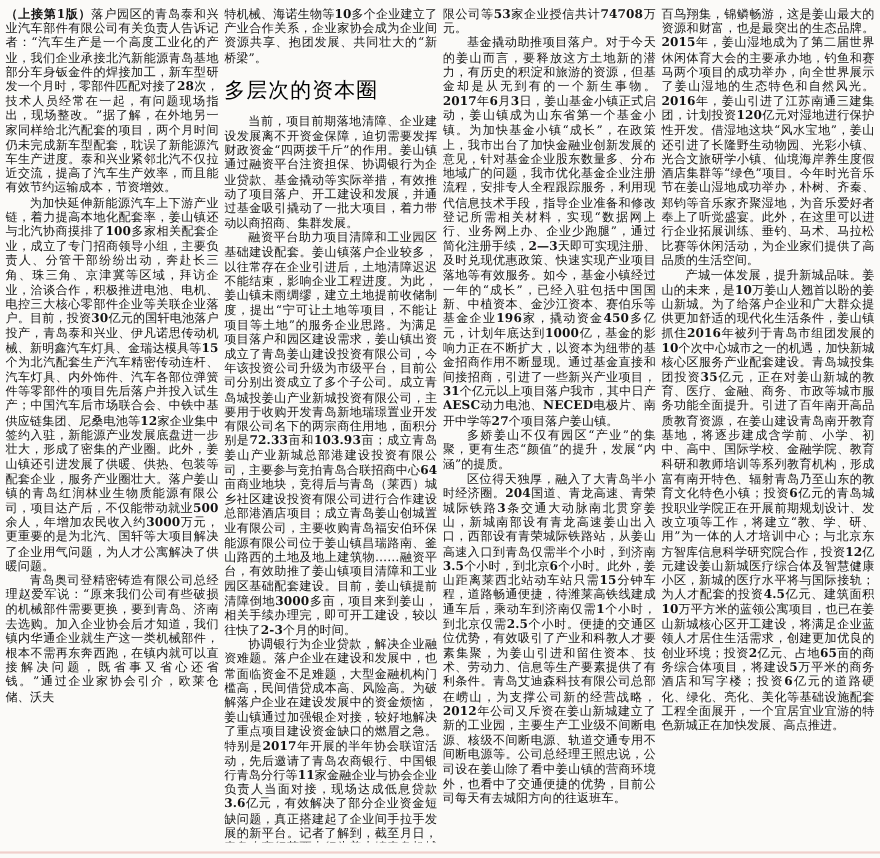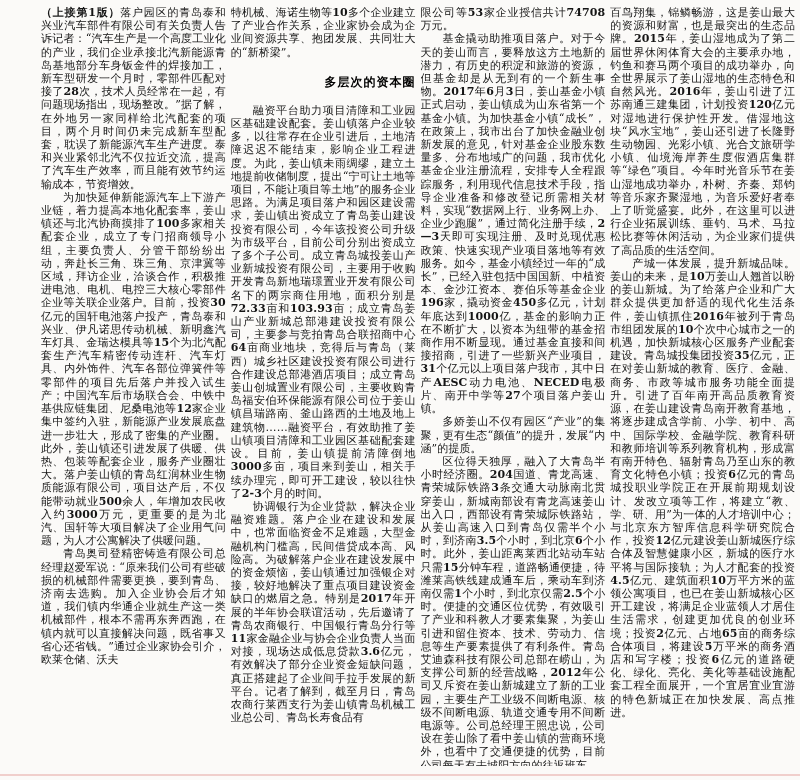--- a/index.html
+++ b/index.html
@@ -11,43 +11,42 @@
     box-sizing:border-box;
     font-family:"DejaVu Serif","Liberation Serif",serif;
     color:#151515;
   }
   .cols{
     display:flex;
     gap:5px;
     padding:6px 5px 14px 5px;
     height:100%;
     box-sizing:border-box;
-    margin-left:36px;
   }
   .col{
     flex:1 1 0;
     overflow:hidden;
   }
   .para{
     margin:0;
     font-size:11px;
     line-height:13.2px;
     text-align:justify;
     letter-spacing:0.1px;
   }
   .para.indent{text-indent:2em;}
   .lead{font-weight:bold;}
   .para b{font-family:"DejaVu Serif","Liberation Serif",serif;}
   .headline{
     margin:13px 0 12px 0;
     font-family:"DejaVu Sans","Liberation Sans",sans-serif;
-    font-weight:bold;
-    font-size:12px;
+    font-weight:normal;
+    font-size:19px;
     line-height:20px;
-    text-align:right;
+    text-align:left;
     color:#000;
     letter-spacing:1px;
   }
   .bottom-rule{
     position:absolute;
     left:0;right:0;bottom:4px;
     height:2px;
   }
 </style>
 </head>
@@ -58,20 +57,21 @@
 
     <div class="col">
       <p class="para"><span class="lead numbold">（上接第<b>1</b>版）</span><span class="numbold">落户园区的青岛泰和兴业汽车部件有限公司有关负责人告诉记者：“汽车生产是一个高度工业化的产业，我们企业承接北汽新能源青岛基地部分车身钣金件的焊接加工，新车型研发一个月时，零部件匹配对接了<b>28</b>次，技术人员经常在一起，有问题现场指出，现场整改。”据了解，在外地另一家同样给北汽配套的项目，两个月时间仍未完成新车型配套，耽误了新能源汽车生产进度。泰和兴业紧邻北汽不仅拉近交流，提高了汽车生产效率，而且能有效节约运输成本，节资增效。</span></p>
       <p class="para indent numbold">为加快延伸新能源汽车上下游产业链，着力提高本地化配套率，姜山镇还与北汽协商摸排了<b>100</b>多家相关配套企业，成立了专门招商领导小组，主要负责人、分管干部纷纷出动，奔赴长三角、珠三角、京津冀等区域，拜访企业，洽谈合作，积极推进电池、电机、电控三大核心零部件企业等关联企业落户。目前，投资<b>30</b>亿元的国轩电池落户投产，青岛泰和兴业、伊凡诺思传动机械、新明鑫汽车灯具、金瑞达模具等<b>15</b>个为北汽配套生产汽车精密传动连杆、汽车灯具、内外饰件、汽车各部位弹簧件等零部件的项目先后落户并投入试生产；中国汽车后市场联合会、中铁中基供应链集团、尼桑电池等<b>12</b>家企业集中签约入驻，新能源产业发展底盘进一步壮大，形成了密集的产业圈。此外，姜山镇还引进发展了供暖、供热、包装等配套企业，服务产业圈壮大。落户姜山镇的青岛红润林业生物质能源有限公司，项目达产后，不仅能带动就业<b>500</b>余人，年增加农民收入约<b>3000</b>万元，更重要的是为北汽、国轩等大项目解决了企业用气问题，为人才公寓解决了供暖问题。</p>
       <p class="para indent numbold">青岛奥司登精密铸造有限公司总经理赵爱军说：“原来我们公司有些破损的机械部件需要更换，要到青岛、济南去选购。加入企业协会后才知道，我们镇内华通企业就生产这一类机械部件，根本不需再东奔西跑，在镇内就可以直接解决问题，既省事又省心还省钱。”通过企业家协会引介，欧莱仓储、沃夫</p>
     </div>
 
     <div class="col">
       <p class="para numbold">特机械、海诺生物等<b>10</b>多个企业建立了产业合作关系，企业家协会成为企业间资源共享、抱团发展、共同壮大的“新桥梁”。</p>
       <h2 class="headline">多层次的资本圈</h2>
+      <p class="para indent numbold">当前，项目前期落地清障、企业建设发展离不开资金保障，迫切需要发挥财政资金“四两拨千斤”的作用。姜山镇通过融资平台注资担保、协调银行为企业贷款、基金撬动等实际举措，有效推动了项目落户、开工建设和发展，并通过基金吸引撬动了一批大项目，着力带动以商招商、集群发展。</p>
       <p class="para indent numbold">融资平台助力项目清障和工业园区基础建设配套。姜山镇落户企业较多，以往常存在企业引进后，土地清障迟迟不能结束，影响企业工程进度。为此，姜山镇未雨绸缪，建立土地提前收储制度，提出“宁可让土地等项目，不能让项目等土地”的服务企业思路。为满足项目落户和园区建设需求，姜山镇出资成立了青岛姜山建设投资有限公司，今年该投资公司升级为市级平台，目前公司分别出资成立了多个子公司。成立青岛城投姜山产业新城投资有限公司，主要用于收购开发青岛新地瑞璟置业开发有限公司名下的两宗商住用地，面积分别是<b>72.33</b>亩和<b>103.93</b>亩；成立青岛姜山产业新城总部港建设投资有限公司，主要参与竞拍青岛合联招商中心<b>64</b>亩商业地块，竞得后与青岛（莱西）城乡社区建设投资有限公司进行合作建设总部港酒店项目；成立青岛姜山创城置业有限公司，主要收购青岛福安伯环保能源有限公司位于姜山镇昌瑞路南、釜山路西的土地及地上建筑物……融资平台，有效助推了姜山镇项目清障和工业园区基础配套建设。目前，姜山镇提前清障倒地<b>3000</b>多亩，项目来到姜山，相关手续办理完，即可开工建设，较以往快了<b>2-3</b>个月的时间。</p>
       <p class="para indent numbold">协调银行为企业贷款，解决企业融资难题。落户企业在建设和发展中，也常面临资金不足难题，大型金融机构门槛高，民间借贷成本高、风险高。为破解落户企业在建设发展中的资金烦恼，姜山镇通过加强银企对接，较好地解决了重点项目建设资金缺口的燃眉之急。特别是<b>2017</b>年开展的半年协会联谊活动，先后邀请了青岛农商银行、中国银行青岛分行等<b>11</b>家金融企业与协会企业负责人当面对接，现场达成低息贷款<b>3.6</b>亿元，有效解决了部分企业资金短缺问题，真正搭建起了企业间手拉手发展的新平台。记者了解到，截至月日，青岛农商行莱西支行为姜山镇青岛机械工业总公司、青岛长寿食品有</p>
     </div>
 
     <div class="col">
       <p class="para numbold">限公司等<b>53</b>家企业授信共计<b>74708</b>万元。</p>
       <p class="para indent numbold">基金撬动助推项目落户。对于今天的姜山而言，要释放这方土地新的潜力，有历史的积淀和旅游的资源，但基金却是从无到有的一个新生事物。<b>2017</b>年<b>6</b>月<b>3</b>日，姜山基金小镇正式启动，姜山镇成为山东省第一个基金小镇。为加快基金小镇“成长”，在政策上，我市出台了加快金融业创新发展的意见，针对基金企业股东数量多、分布地域广的问题，我市优化基金企业注册流程，安排专人全程跟踪服务，利用现代信息技术手段，指导企业准备和修改登记所需相关材料，实现“数据网上行、业务网上办、企业少跑腿”，通过简化注册手续，<b>2—3</b>天即可实现注册、及时兑现优惠政策、快速实现产业项目落地等有效服务。如今，基金小镇经过一年的“成长”，已经入驻包括中国国新、中植资本、金沙江资本、赛伯乐等基金企业<b>196</b>家，撬动资金<b>450</b>多亿元，计划年底达到<b>1000</b>亿，基金的影响力正在不断扩大，以资本为纽带的基金招商作用不断显现。通过基金直接和间接招商，引进了一些新兴产业项目，<b>31</b>个亿元以上项目落户我市，其中日产<b>AESC</b>动力电池、<b>NECED</b>电极片、南开中学等<b>27</b>个项目落户姜山镇。</p>
       <p class="para indent numbold">多娇姜山不仅有园区“产业”的集聚，更有生态“颜值”的提升，发展“内涵”的提质。</p>
       <p class="para indent numbold">区位得天独厚，融入了大青岛半小时经济圈。<b>204</b>国道、青龙高速、青荣城际铁路<b>3</b>条交通大动脉南北贯穿姜山，新城南部设有青龙高速姜山出入口，西部设有青荣城际铁路站，从姜山高速入口到青岛仅需半个小时，到济南<b>3.5</b>个小时，到北京<b>6</b>个小时。此外，姜山距离莱西北站动车站只需<b>15</b>分钟车程，道路畅通便捷，待潍莱高铁线建成通车后，乘动车到济南仅需<b>1</b>个小时，到北京仅需<b>2.5</b>个小时。便捷的交通区位优势，有效吸引了产业和科教人才要素集聚，为姜山引进和留住资本、技术、劳动力、信息等生产要素提供了有利条件。青岛艾迪森科技有限公司总部在崂山，为支撑公司新的经营战略，<b>2012</b>年公司又斥资在姜山新城建立了新的工业园，主要生产工业级不间断电源、核级不间断电源、轨道交通专用不间断电源等。公司总经理王照忠说，公司设在姜山除了看中姜山镇的营商环境外，也看中了交通便捷的优势，目前公司每天有去城阳方向的往返班车。</p>
 

